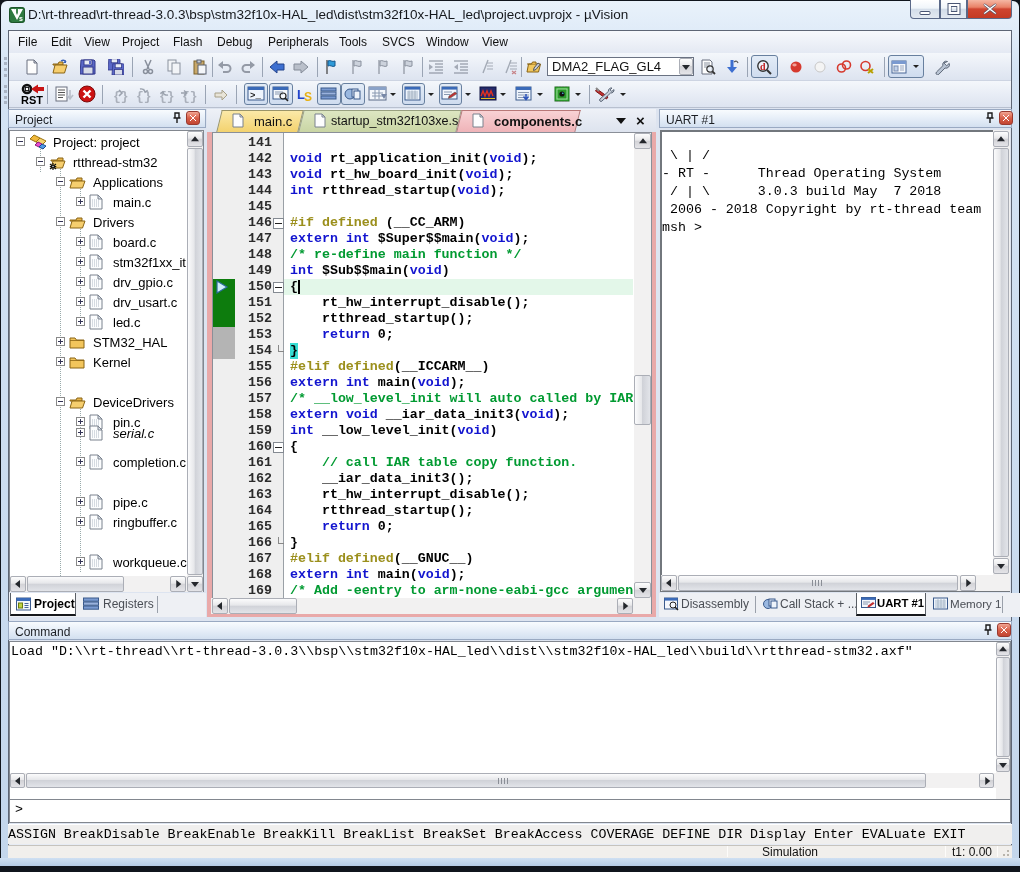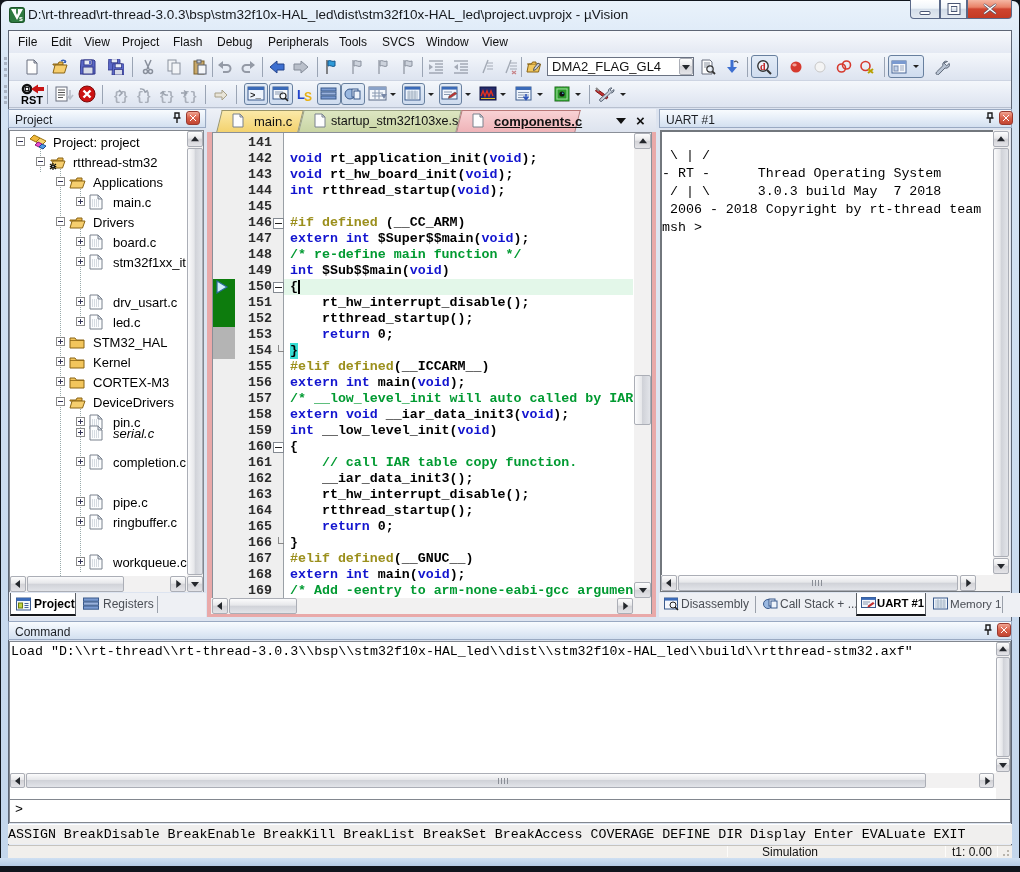--- a/index.html
+++ b/index.html
@@ -469,20 +469,32 @@
           <i></i>
           <b></b>
         </div>
         <div class="abs" style="left:79px;top:2px"><svg width="14" height="16">
             <path d="M1 1 h8 l4 4 v10 h-12z" fill="#fcfdfe" stroke="#7a828e"></path>
             <path d="M9 1 l4 4 h-4z" fill="#dde3ea" stroke="#7a828e"></path>
             <path d="M3 6 h7 M3 8 h7 M3 10 h7 M3 12 h7" stroke="#aeb8c4" stroke-width="1" stroke-dasharray="1 1"></path>
           </svg></div>
         <div class="abs" style="left:103px;top:3px">stm32f1xx_it.c</div>
       </div>
+      <div class="trow" style="top:141px;width:195px;">
+        <div class="ebox plus" style="left:66px;top:5px">
+          <i></i>
+          <b></b>
+        </div>
+        <div class="abs" style="left:79px;top:2px"><svg width="14" height="16">
+            <path d="M1 1 h8 l4 4 v10 h-12z" fill="#fcfdfe" stroke="#7a828e"></path>
+            <path d="M9 1 l4 4 h-4z" fill="#dde3ea" stroke="#7a828e"></path>
+            <path d="M3 6 h7 M3 8 h7 M3 10 h7 M3 12 h7" stroke="#aeb8c4" stroke-width="1" stroke-dasharray="1 1"></path>
+          </svg></div>
+        <div class="abs" style="left:103px;top:3px">drv_gpio.c</div>
+      </div>
       <div class="trow" style="top:181px;width:195px;">
         <div class="ebox plus" style="left:66px;top:5px">
           <i></i>
           <b></b>
         </div>
         <div class="abs" style="left:79px;top:2px"><svg width="14" height="16">
             <path d="M1 1 h8 l4 4 v10 h-12z" fill="#fcfdfe" stroke="#7a828e"></path>
             <path d="M9 1 l4 4 h-4z" fill="#dde3ea" stroke="#7a828e"></path>
             <path d="M3 6 h7 M3 8 h7 M3 10 h7 M3 12 h7" stroke="#aeb8c4" stroke-width="1" stroke-dasharray="1 1"></path>
           </svg></div>
@@ -514,31 +526,20 @@
       <div class="trow" style="top:221px;width:195px;">
         <div class="ebox plus" style="left:46px;top:5px">
           <i></i>
           <b></b>
         </div>
         <div class="abs" style="left:59px;top:2px"><svg width="18" height="16">
             <path d="M1 4 h5 l1.5 2 H15 v8 H1z" fill="#f2c55c" stroke="#8a6414"></path>
             <path d="M1 6.5 h14" stroke="#8a6414" stroke-width="0.8"></path>
           </svg></div>
         <div class="abs" style="left:83px;top:3px">Kernel</div>
-      </div>
-      <div class="trow" style="top:241px;width:195px;">
-        <div class="ebox plus" style="left:46px;top:5px">
-          <i></i>
-          <b></b>
-        </div>
-        <div class="abs" style="left:59px;top:2px"><svg width="18" height="16">
-            <path d="M1 4 h5 l1.5 2 H15 v8 H1z" fill="#f2c55c" stroke="#8a6414"></path>
-            <path d="M1 6.5 h14" stroke="#8a6414" stroke-width="0.8"></path>
-          </svg></div>
-        <div class="abs" style="left:83px;top:3px">CORTEX-M3</div>
       </div>
       <div class="trow" style="top:261px;width:195px;">
         <div class="ebox " style="left:46px;top:5px">
           <i></i>
         </div>
         <div class="abs" style="left:59px;top:2px"><svg width="18" height="16">
             <path d="M1 6 h6 l1-2 h5 v3 h-12z" fill="#e8b64c" stroke="#8a6414"></path>
             <path d="M1 14 L3 7 h13 l-2.5 7z" fill="#f6ce6e" stroke="#8a6414"></path>
           </svg></div>
         <div class="abs" style="left:83px;top:3px">DeviceDrivers</div>
@@ -670,21 +671,21 @@
     <svg class="abs" style="left:314px;top:113px" width="12" height="15">
       <path d="M1 1 h7 l3 3 v10 h-10z" fill="#fdfdfe" stroke="#7a828e"></path>
       <path d="M8 1 l3 3 h-3z" fill="#dde3ea" stroke="#7a828e"></path>
     </svg>
     <div class="etabtxt" style="left:331px;top:114px;font-size:12.6px;">startup_stm32f103xe.s</div>
     <div class="etab" style="left:459px;width:119px;background:linear-gradient(180deg,#f8d2d4,#efb3b8);border-color:#b87878;"></div>
     <svg class="abs" style="left:472px;top:113px" width="12" height="15">
       <path d="M1 1 h7 l3 3 v10 h-10z" fill="#fdfdfe" stroke="#7a828e"></path>
       <path d="M8 1 l3 3 h-3z" fill="#dde3ea" stroke="#7a828e"></path>
     </svg>
-    <div class="etabtxt" style="left:494px;top:114px;font-weight:bold;text-decoration:underline;">components.c</div>
+    <div class="etabtxt" style="left:494px;top:114px;font-weight:bold;">components.c</div>
     <div class="abs" style="left:616px;top:118px;width:0;height:0;border:5px solid transparent;border-top:6px solid #111;"></div>
     <div class="abs" style="left:636px;top:112px;font-size:15px;font-weight:bold;color:#111;">×</div>
     <div id="edframe"></div>
     <div class="abs" style="left:212px;top:132px;width:440px;height:482px;background:#fff;border:1px solid #8a8f98;"></div>
     <div class="abs" style="left:213px;top:133px;width:71px;height:465px;background:#efefef;border-right:1px solid #9aa0a6;"></div>
     <div class="abs" style="left:213px;top:279px;width:22px;height:48px;background:#0d7c0d;"></div>
     <div class="abs" style="left:213px;top:327px;width:22px;height:32px;background:#b4b4b4;"></div>
     <div class="abs" style="left:284px;top:279px;width:349px;height:16px;background:#e3f7e9;"></div>
     <svg class="abs" style="left:215px;top:280px" width="14" height="14">
       <path d="M2 1 L12 7 L2 13z" fill="#cfeef8" stroke="#2a6a9a" stroke-width="1.2"></path>

